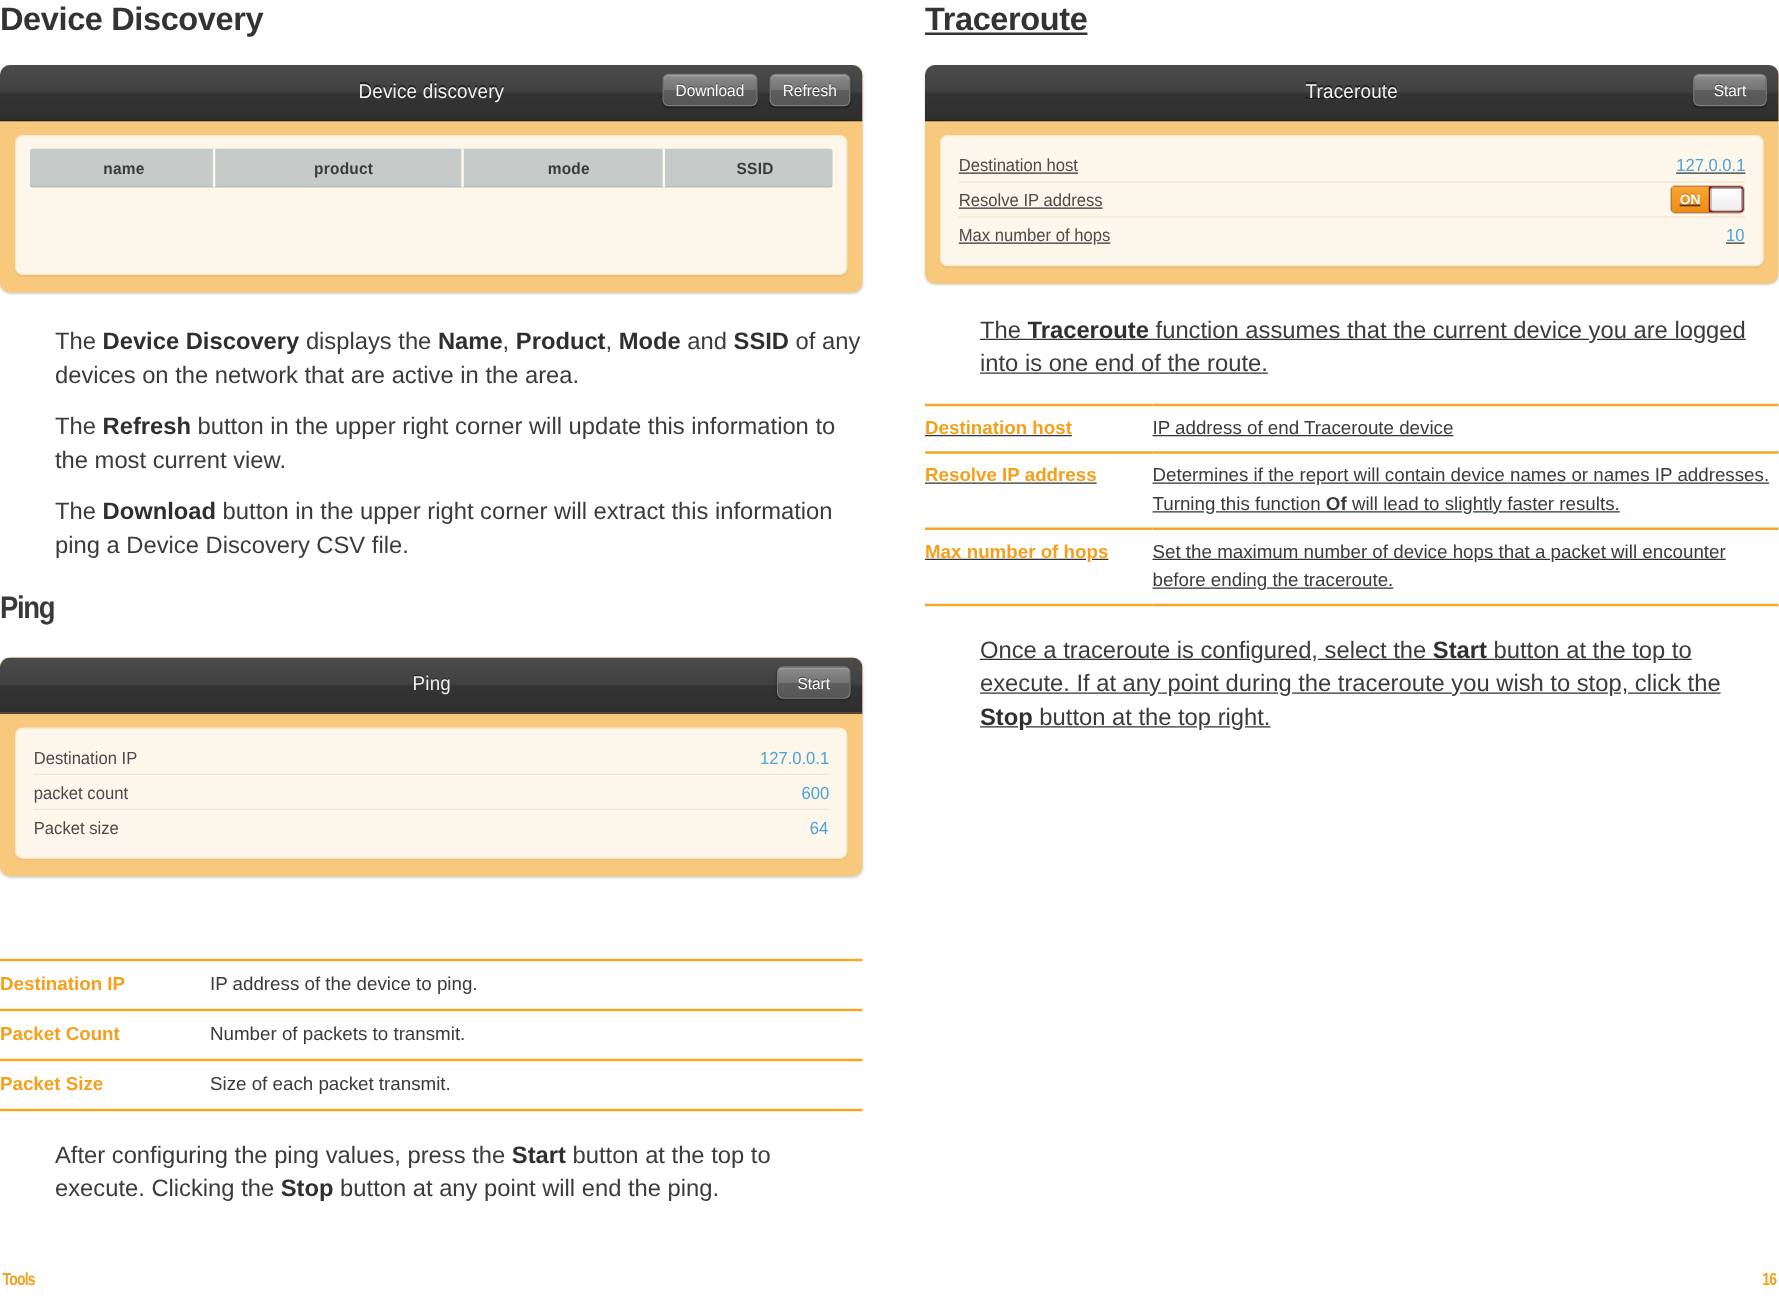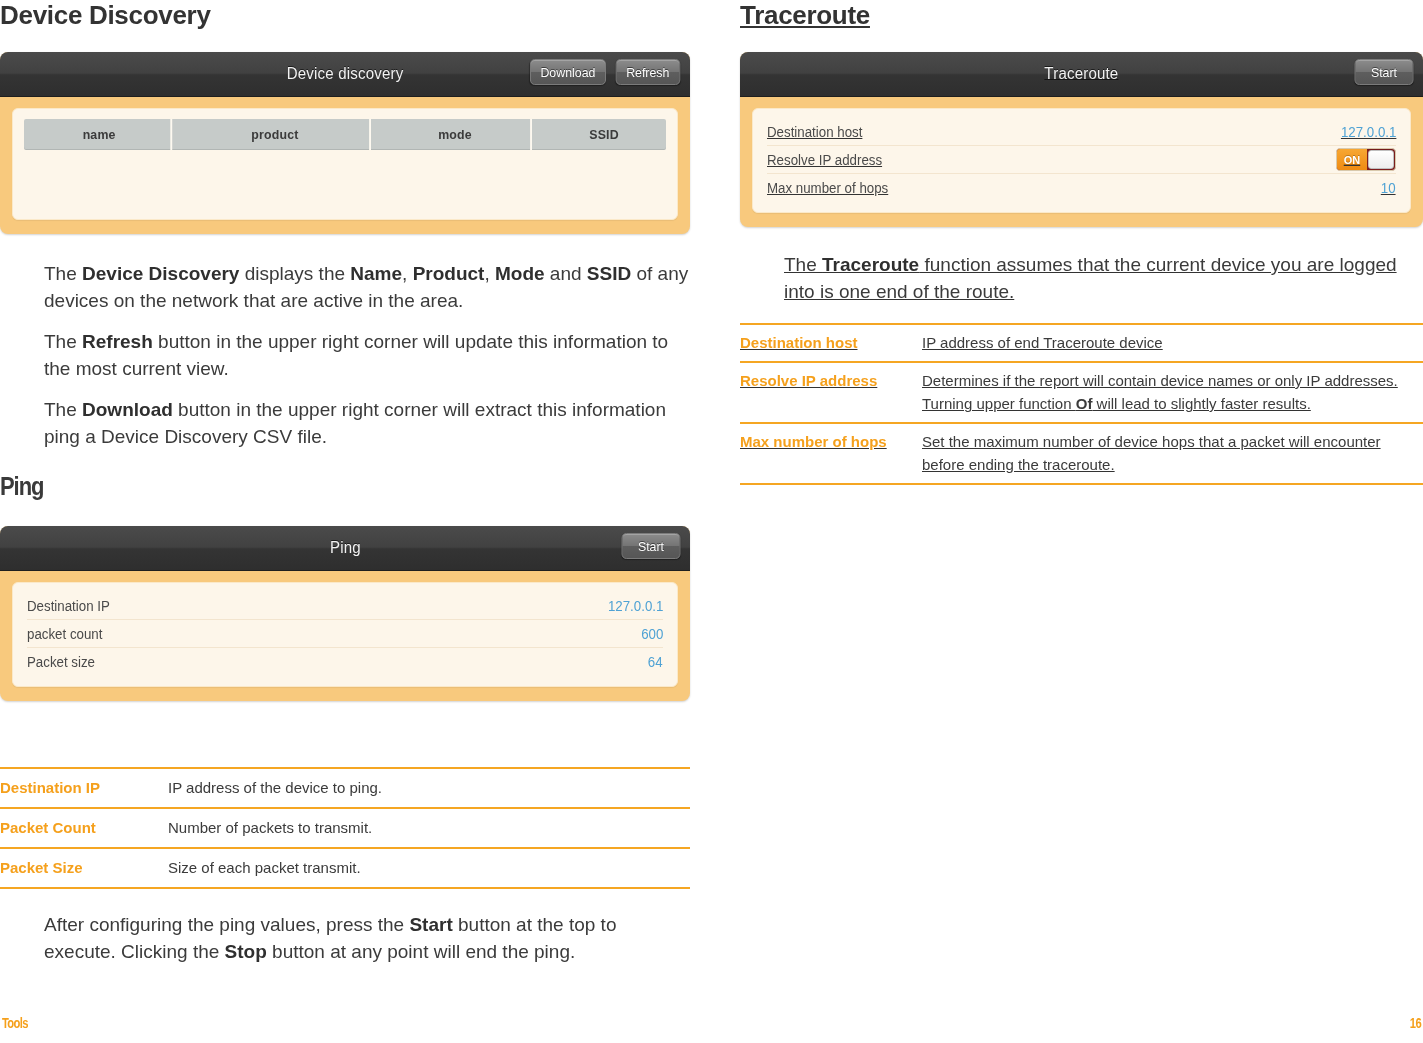--- a/index.html
+++ b/index.html
@@ -391,31 +391,32 @@
     <div style="height:4px"></div>
 
     <table class="deftable trace">
       <tbody>
           <tr>
         <td class="term">Destination host</td>
         <td class="desc"><span>IP address of end Traceroute device</span></td>
       </tr>
       <tr>
         <td class="term">Resolve IP address</td>
-        <td class="desc"><span>Determines if the report will contain device names or only IP addresses. Turning upper function </span><b>Of</b><span> will lead to slightly faster results.</span></td>
+        <td class="desc"><span>Determines if the report will contain device names or names IP addresses. Turning this function </span><b>Of</b><span> will lead to slightly faster results.</span></td>
       </tr>
       <tr>
         <td class="term">Max number of hops</td>
         <td class="desc"><span>Set the maximum number of device hops that a packet will encounter before ending the traceroute.</span></td>
       </tr>
     </tbody>
       </table>
 
     <div style="height:22px"></div>
 
+    <p class="body"><span>Once a traceroute is configured, select the </span><b>Start</b><span> button at the top to execute. If at any point during the traceroute you wish to stop, click the </span><b>Stop</b><span> button at the top right.</span></p>
   </div>
 
   <div class="footer">
     <div class="footer-label">Tools</div>
     <div class="footer-page">16</div>
   </div>
 
 </div>
 
 </body></html>

